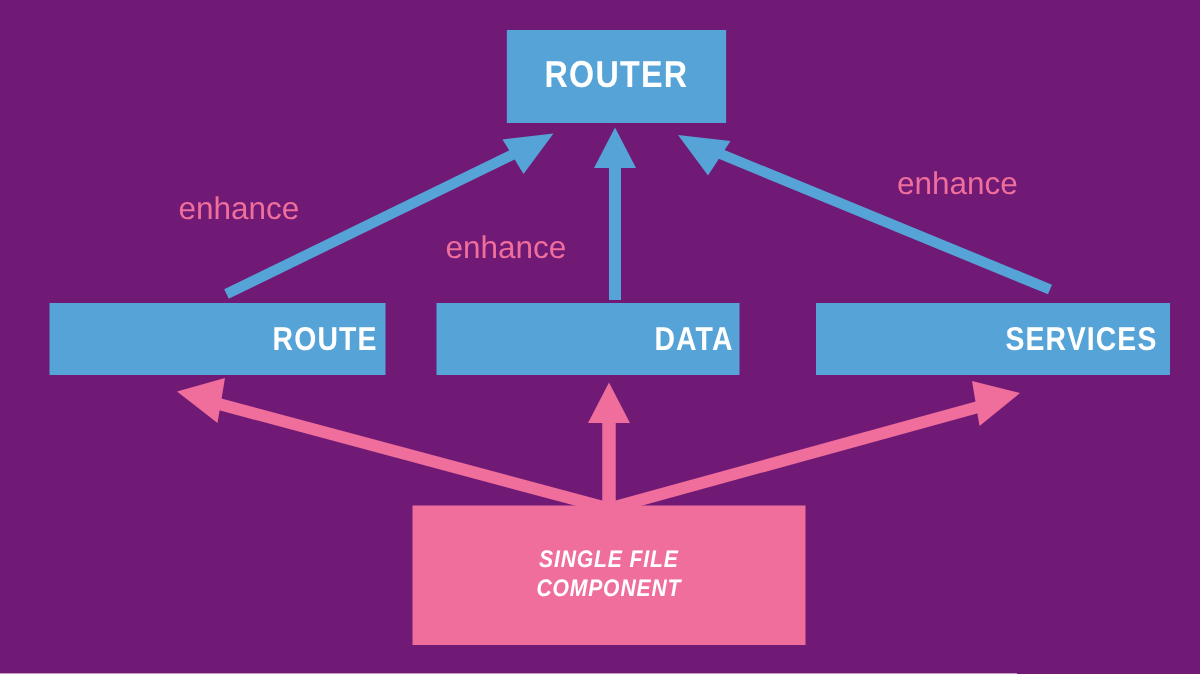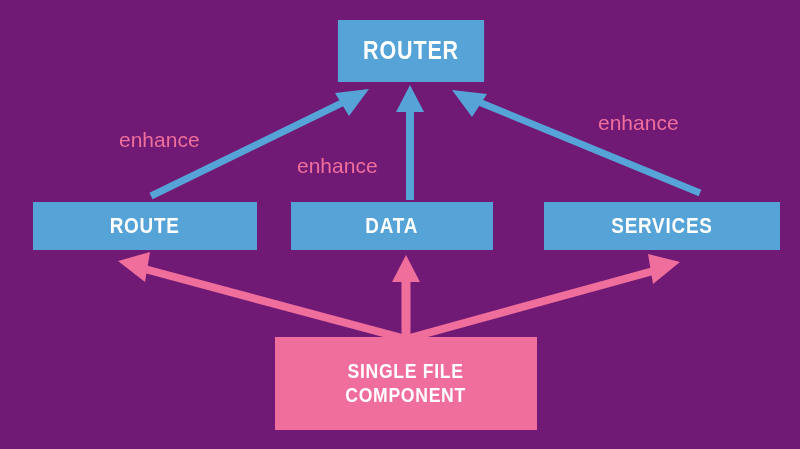--- a/index.html
+++ b/index.html
@@ -47,32 +47,34 @@
     height: 62px;
     background: #55a3d7;
     font-size: 25px;
     transform: scaleX(0.86);
   }
   .node-mid {
     top: 202px;
     height: 48px;
     background: #55a3d7;
     font-size: 22px;
+    justify-content: flex-end;
   }
   .node-route    { left: 33px;  width: 224px; }
   .node-data     { left: 291px; width: 202px; }
   .node-services { left: 544px; width: 236px; }
   .node-mid .label-inner { transform: scaleX(0.86); display:block; }
   .node-sfc {
     left: 275px;
     top: 337px;
     width: 262px;
     height: 93px;
     background: #ef6e9c;
-    font-size: 20px;
+    font-size: 16px;
+    font-style: italic;
   }
   .node-sfc .label-inner { transform: scaleX(0.88); display:block; }
   .node-router .label-inner { display:block; }
   .edge-label {
     position: absolute;
     color: #ef6e9c;
     font-family: "Liberation Sans", sans-serif;
     font-weight: normal;
     font-size: 21px;
     white-space: nowrap;

